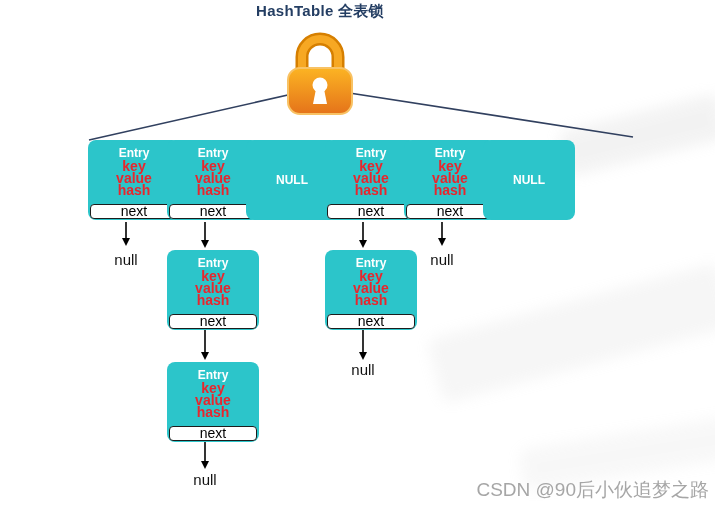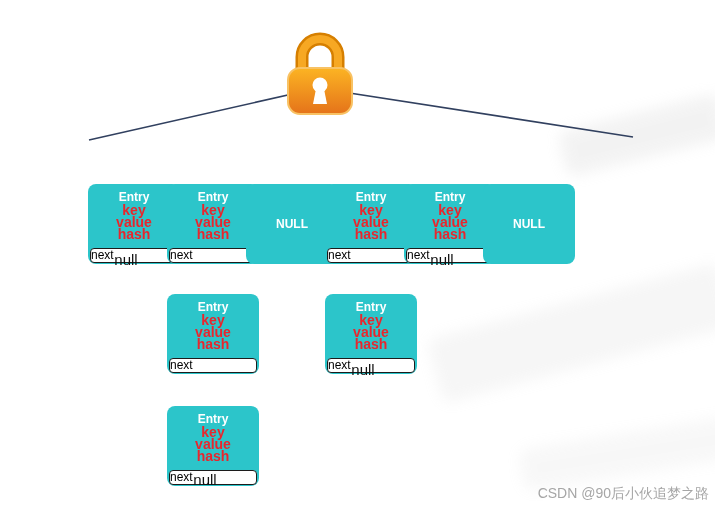--- a/index.html
+++ b/index.html
@@ -8,43 +8,44 @@
     font-family:"Liberation Sans",sans-serif;overflow:hidden;
   }
   .title{
     position:absolute;top:2px;left:0;width:640px;text-align:center;
     font-weight:bold;font-size:15px;color:#243e63;letter-spacing:.3px;
   }
   svg.overlay{position:absolute;left:0;top:0;z-index:1;pointer-events:none;}
   svg.lock{position:absolute;left:268px;top:24px;z-index:3;}
   .cell{
     position:absolute;width:92px;height:80px;background:#2cc5ca;
-    border-radius:8px;z-index:2;box-sizing:border-box;margin-top:44px;
+    border-radius:8px;z-index:2;box-sizing:border-box;
   }
   .entry-title{margin-top:6px;text-align:center;color:#ffffff;font-weight:bold;font-size:12px;}
   .field{text-align:center;color:#e8262d;font-size:14px;font-weight:bold;line-height:12px;}
   .next-box{
     position:absolute;left:2px;right:2px;bottom:1px;height:13px;background:#ffffff;
-    border:1px solid #1c1c1c;border-radius:4px;text-align:left;
-    font-size:12px;line-height:13px;color:#000;
+    border:1px solid #1c1c1c;border-radius:4px;text-align:center;
+    font-size:14px;line-height:13px;color:#000;
   }
   .null-cell{display:flex;align-items:center;justify-content:center;color:#ffffff;font-weight:bold;font-size:12px;}
   .null-label{position:absolute;width:60px;text-align:center;font-size:15px;color:#111;z-index:2;}
-  .watermark{position:absolute;right:6px;bottom:6px;color:#a6a6a6;font-size:14px;z-index:4;}
+  .watermark{position:absolute;right:6px;bottom:6px;color:#a6a6a6;font-size:19px;z-index:4;}
   .smudge{position:absolute;background:#c9c9c9;border-radius:10px;filter:blur(7px);z-index:0;}
 </style>
 </head>
 <body>
 
 <div class="canvas">
 
   <div class="smudge" style="left:560px;top:112px;width:165px;height:46px;transform:rotate(-14deg);opacity:.22;"></div>
   <div class="smudge" style="left:430px;top:300px;width:300px;height:66px;transform:rotate(-15deg);opacity:.16;"></div>
   <div class="smudge" style="left:520px;top:430px;width:250px;height:42px;transform:rotate(-9deg);opacity:.13;"></div>
 
+  <div class="title">HashTable 全表锁</div>
 
   <svg class="overlay" width="715" height="509" viewBox="0 0 715 509">
 
     <line x1="310" y1="90" x2="89" y2="140" stroke="#31405f" stroke-width="1.6"></line>
     <line x1="330" y1="90" x2="633" y2="137" stroke="#31405f" stroke-width="1.6"></line>
 
     <line x1="126" y1="222" x2="126" y2="238" stroke="#000" stroke-width="1.6"></line>
     <polygon points="122,238 130,238 126,246" fill="#000"></polygon>
 
     <line x1="205" y1="222" x2="205" y2="240" stroke="#000" stroke-width="1.6"></line>

